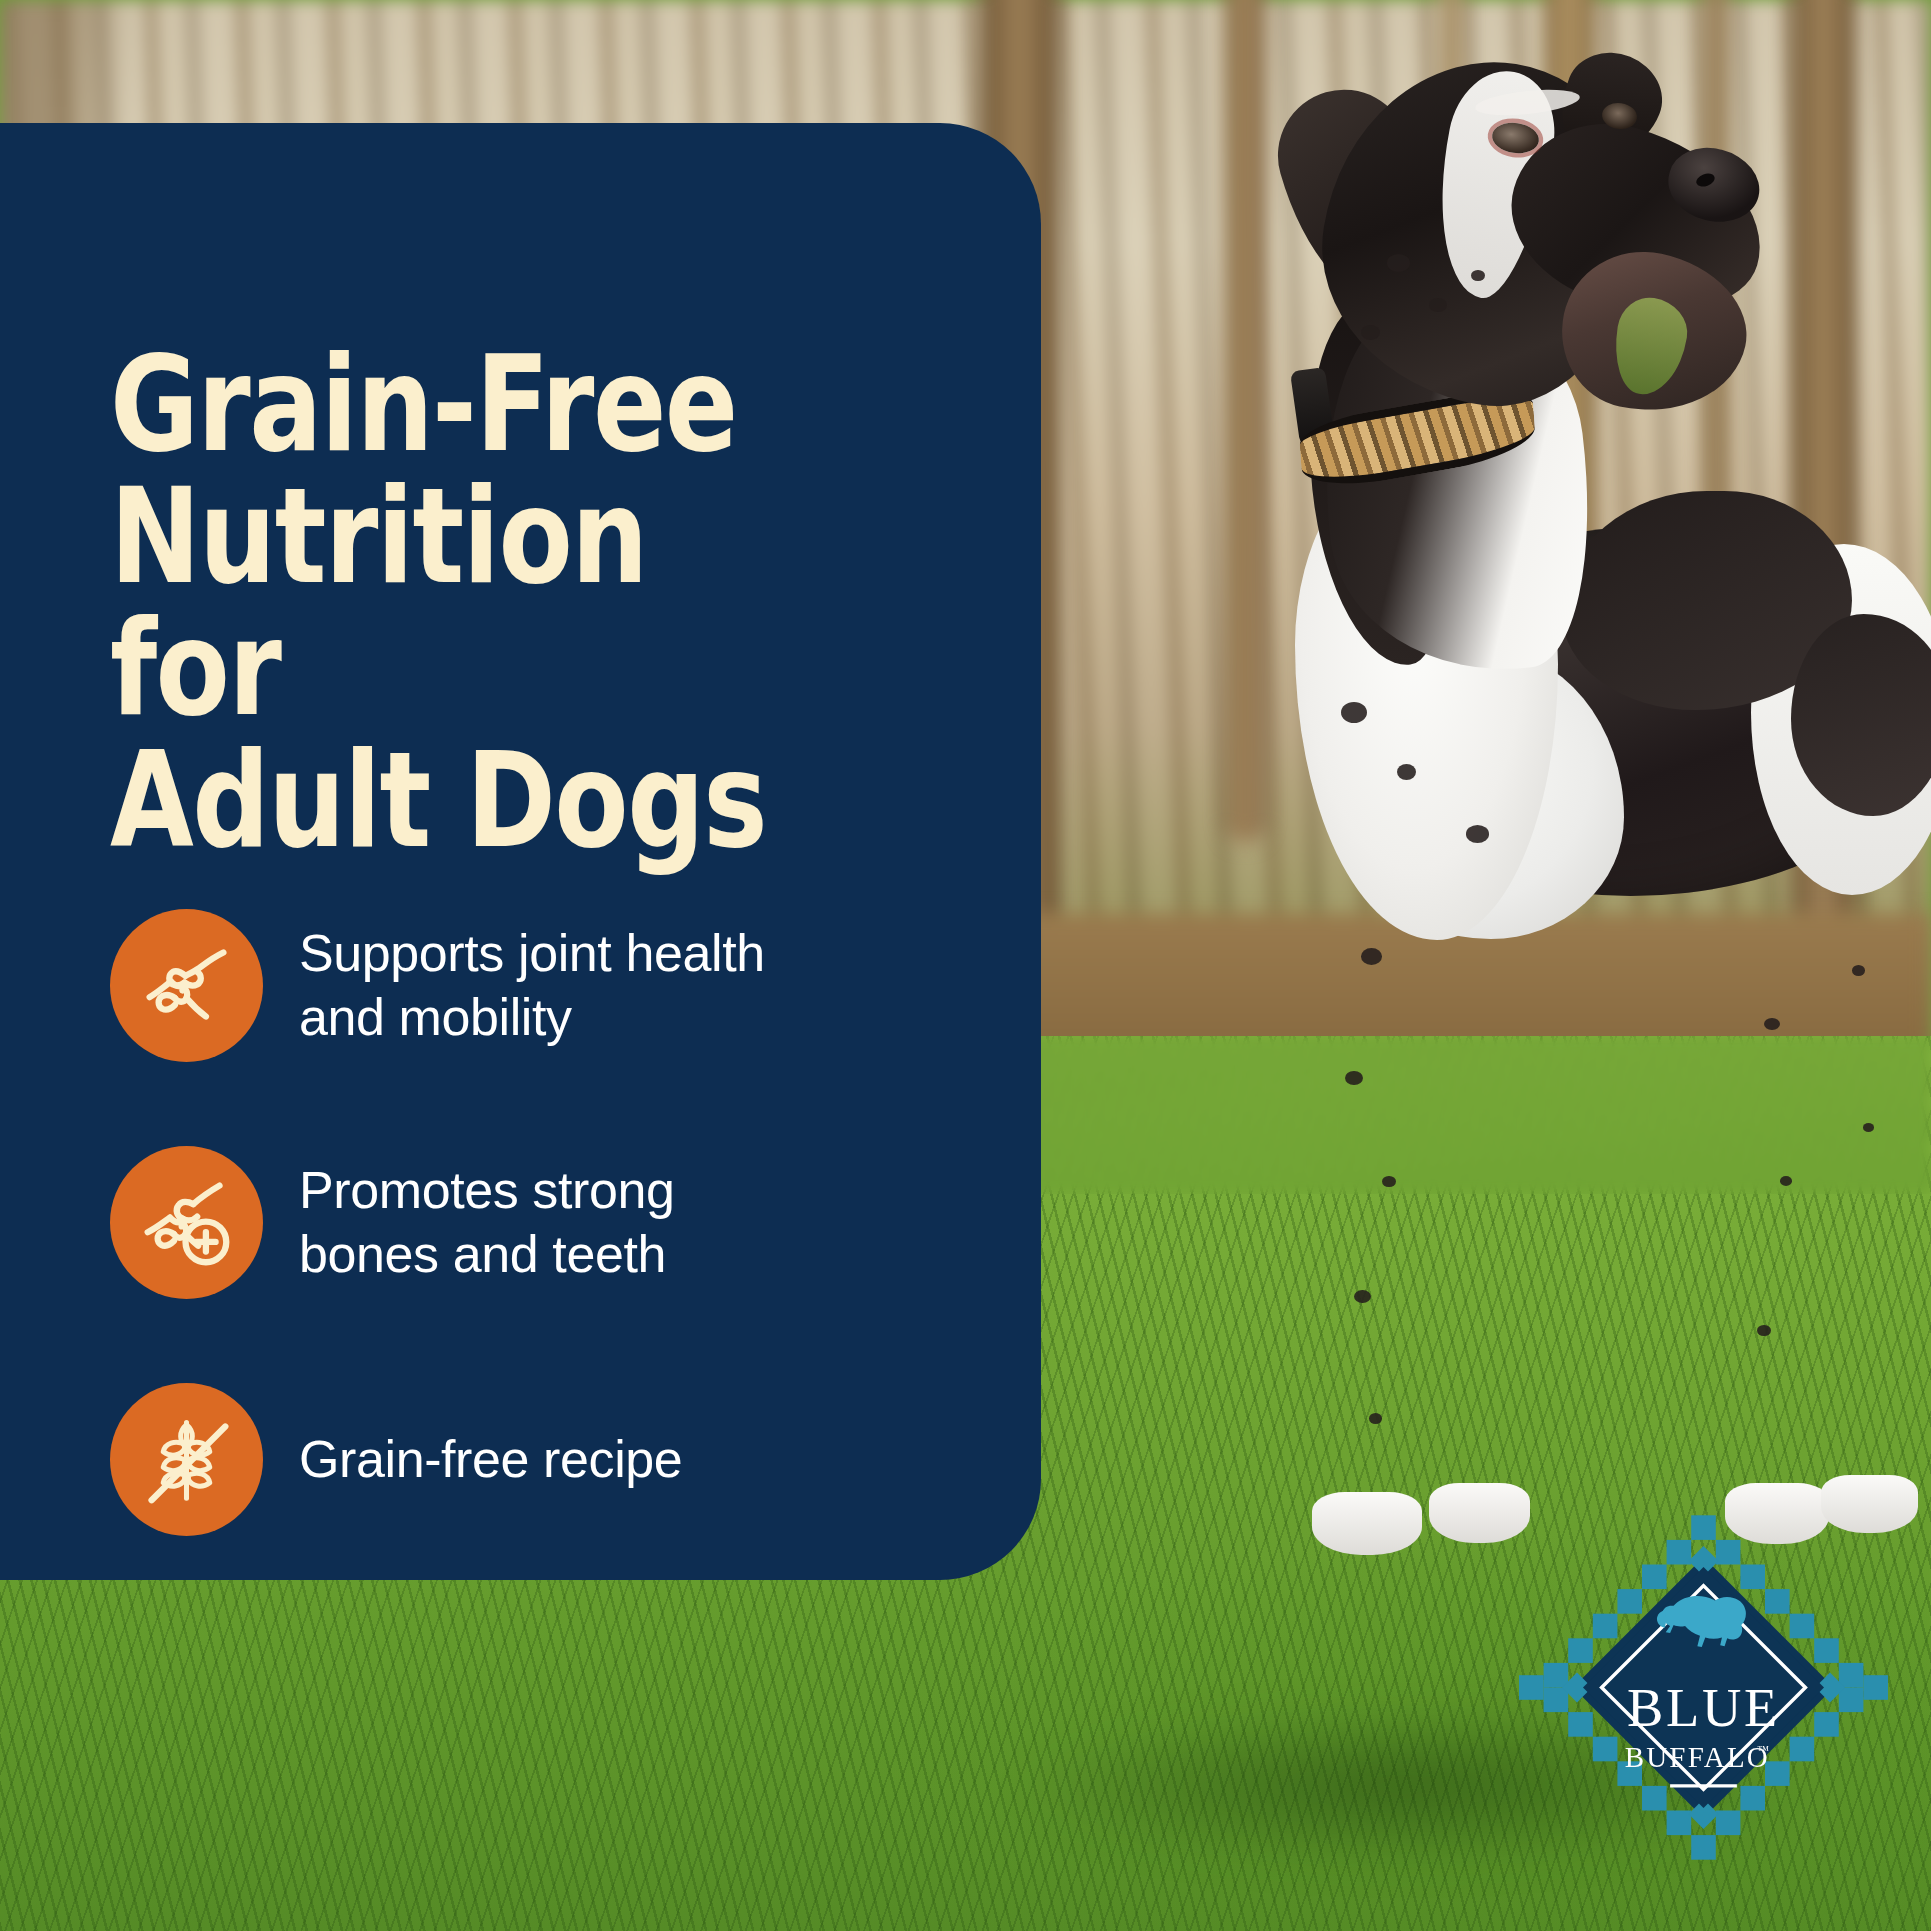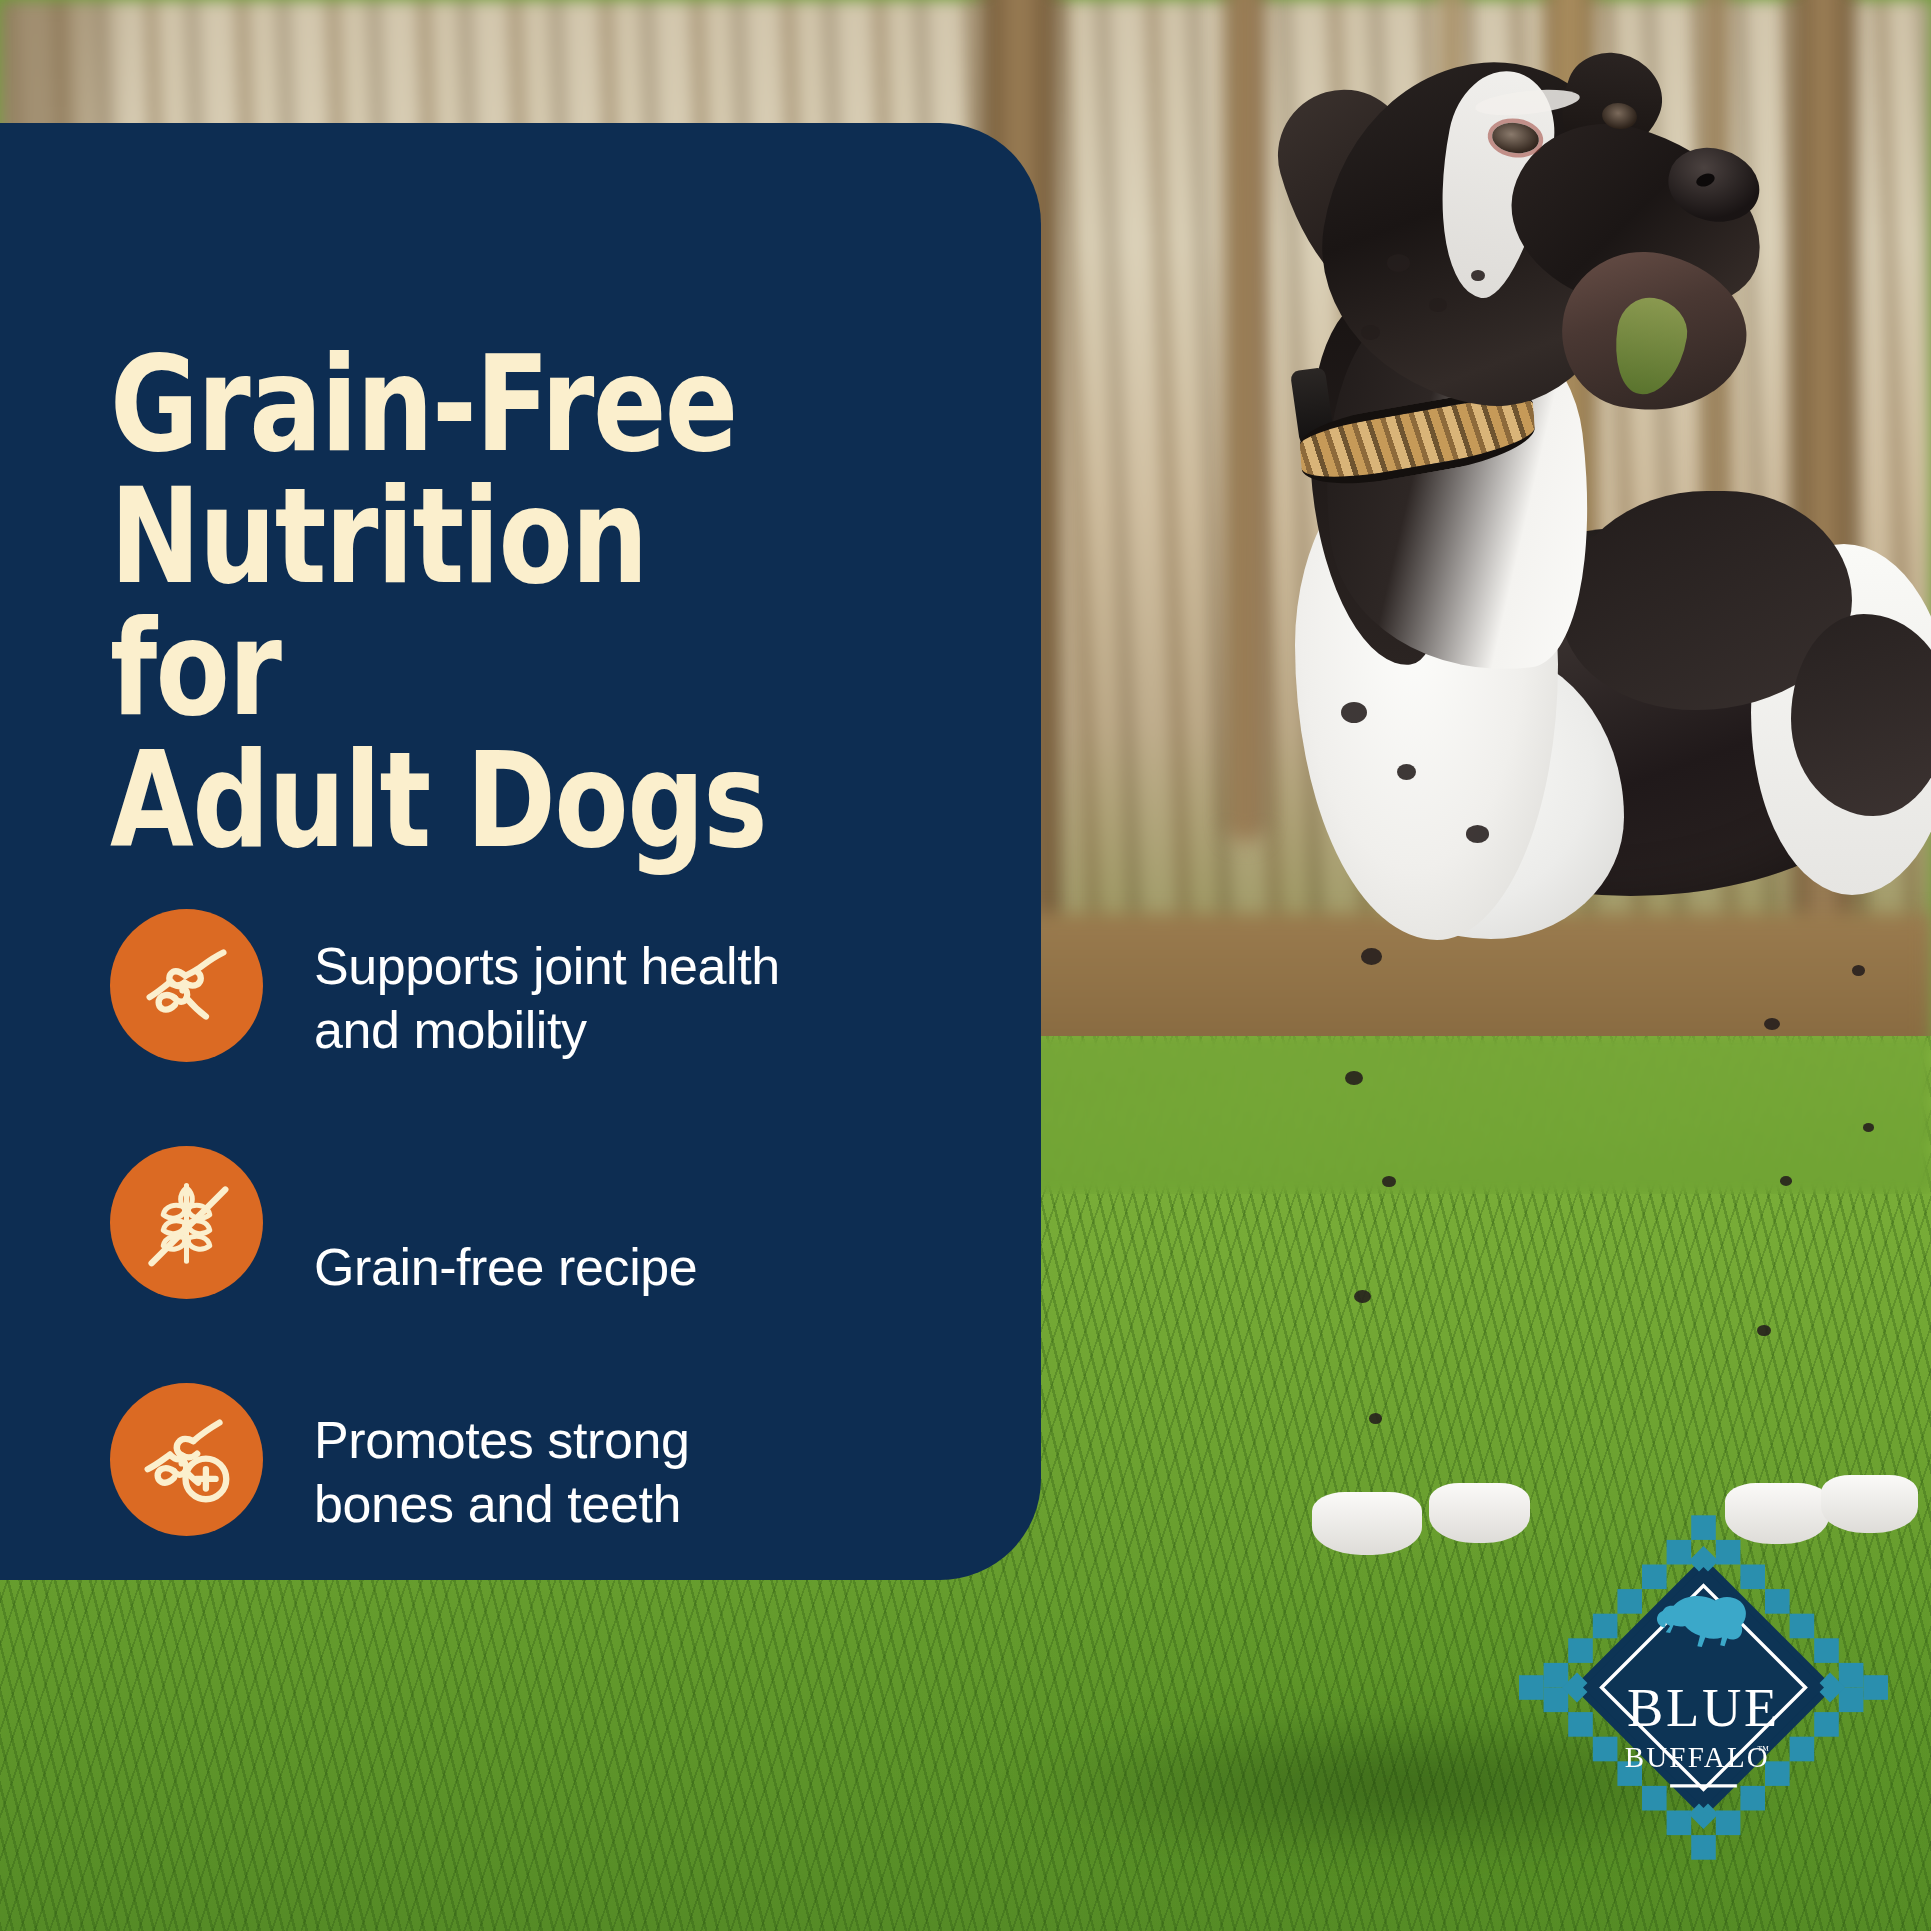--- a/index.html
+++ b/index.html
@@ -211,21 +211,21 @@
     font-weight:700;
     font-size:132px;
     line-height:1.0;
     letter-spacing:-1.8px;
     transform:scaleX(.82);
     transform-origin:left top;
     white-space:pre-line;
   }
 
   .bullets { position:absolute; left:110px; top:786px; width:878px; }
-  .bullet { display:flex; align-items:flex-end; gap:51px; margin-bottom:84px; }
+  .bullet { display:flex; align-items:center; gap:36px; margin-bottom:84px; }
   .bullet:last-child { margin-bottom:0; }
   .bicon {
     flex:0 0 auto; width:153px; height:153px; border-radius:50%;
     background:#db6a23; position:relative;
     display:flex; align-items:center; justify-content:center;
   }
   .bicon svg { width:97px; height:97px; display:block; }
   .btext {
     color:#ffffff; font-size:52px; line-height:1.22; font-weight:400;
     font-family:"Liberation Sans", sans-serif;
@@ -329,53 +329,53 @@
           <path d="M50 63 C56 70 62 76 70 82"></path>
           <circle cx="46" cy="55" r="3.4" fill="#fbefcd" stroke="none"></circle>
         </svg>
       </span>
       <span class="btext">Supports joint health
 and mobility</span>
     </div>
 
     <div class="bullet">
       <span class="bicon">
-        <svg viewBox="0 0 100 100" fill="none" stroke="#fbefcd" stroke-width="5.2" stroke-linecap="round" stroke-linejoin="round">
-          <path d="M50 12 L50 90"></path>
-          <path d="M50 14 C42 21 42 31 50 38 C58 31 58 21 50 14 Z"></path>
-          <path d="M48 34 C38 30 28 33 26 42 C34 48 44 46 48 39 Z"></path>
-          <path d="M52 34 C62 30 72 33 74 42 C66 48 56 46 52 39 Z"></path>
-          <path d="M48 50 C38 46 28 49 26 58 C34 64 44 62 48 55 Z"></path>
-          <path d="M52 50 C62 46 72 49 74 58 C66 64 56 62 52 55 Z"></path>
-          <path d="M48 66 C38 62 28 65 26 74 C34 80 44 78 48 71 Z"></path>
-          <path d="M52 66 C62 62 72 65 74 74 C66 80 56 78 52 71 Z"></path>
-          <path d="M14 92 L90 16" stroke-width="6.5"></path>
-        </svg>
-      </span>
-      <span class="btext">Grain-free recipe</span>
-    </div>
-
-    <div class="bullet">
-      <span class="bicon">
         <svg viewBox="0 0 100 100" fill="none" stroke="#fbefcd" stroke-width="6.5" stroke-linecap="round" stroke-linejoin="round">
           <path d="M84 12 C72 19 64 25 57 31"></path>
           <path d="M57 31 C51 28 45 28 42 32 C38 37 40 44 46 46"></path>
           <path d="M46 46 C51 49 57 48 61 44"></path>
           <path d="M10 60 C20 55 27 49 33 45"></path>
           <path d="M33 45 C37 49 41 51 45 49"></path>
           <path d="M45 49 C49 53 51 57 49 62 C46 67 40 67 37 62"></path>
           <path d="M37 62 C33 59 28 58 24 60 C19 63 19 70 24 73 C28 75 33 73 37 69"></path>
           <path d="M49 62 C54 67 58 71 62 74"></path>
           <circle cx="45" cy="54" r="3.2" fill="#fbefcd" stroke="none"></circle>
           <circle cx="70" cy="70" r="21"></circle>
           <path d="M70 60 L70 80 M60 70 L80 70"></path>
         </svg>
       </span>
       <span class="btext">Promotes strong
 bones and teeth</span>
+    </div>
+
+    <div class="bullet">
+      <span class="bicon">
+        <svg viewBox="0 0 100 100" fill="none" stroke="#fbefcd" stroke-width="5.2" stroke-linecap="round" stroke-linejoin="round">
+          <path d="M50 12 L50 90"></path>
+          <path d="M50 14 C42 21 42 31 50 38 C58 31 58 21 50 14 Z"></path>
+          <path d="M48 34 C38 30 28 33 26 42 C34 48 44 46 48 39 Z"></path>
+          <path d="M52 34 C62 30 72 33 74 42 C66 48 56 46 52 39 Z"></path>
+          <path d="M48 50 C38 46 28 49 26 58 C34 64 44 62 48 55 Z"></path>
+          <path d="M52 50 C62 46 72 49 74 58 C66 64 56 62 52 55 Z"></path>
+          <path d="M48 66 C38 62 28 65 26 74 C34 80 44 78 48 71 Z"></path>
+          <path d="M52 66 C62 62 72 65 74 74 C66 80 56 78 52 71 Z"></path>
+          <path d="M14 92 L90 16" stroke-width="6.5"></path>
+        </svg>
+      </span>
+      <span class="btext">Grain-free recipe</span>
     </div>
 
   </div>
 </div>
 
 <div class="logo">
   <svg viewBox="0 0 420 420" xmlns="http://www.w3.org/2000/svg">
     <defs>
 
       <g id="stepmark"></g>

